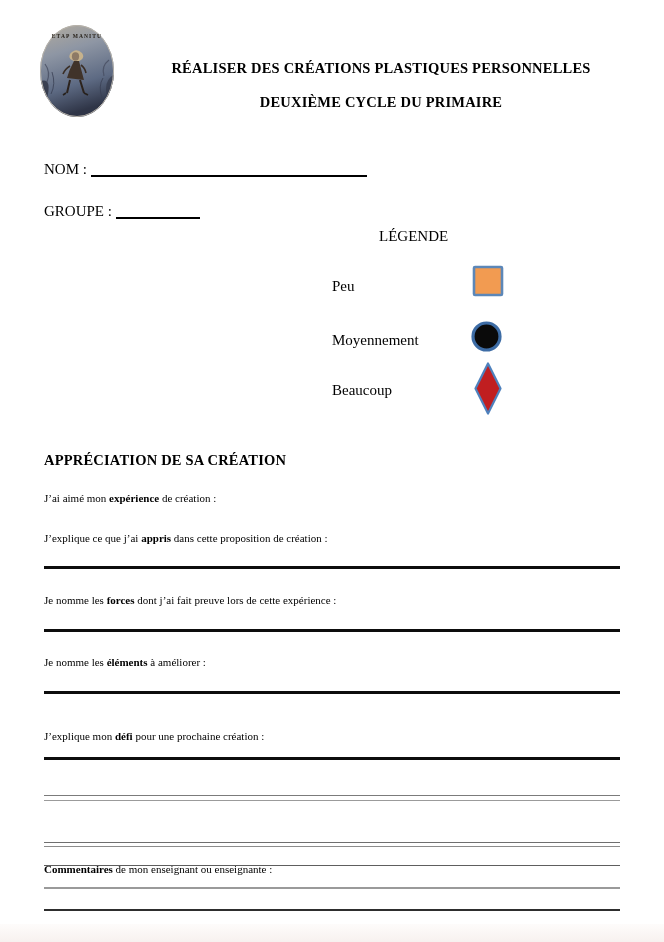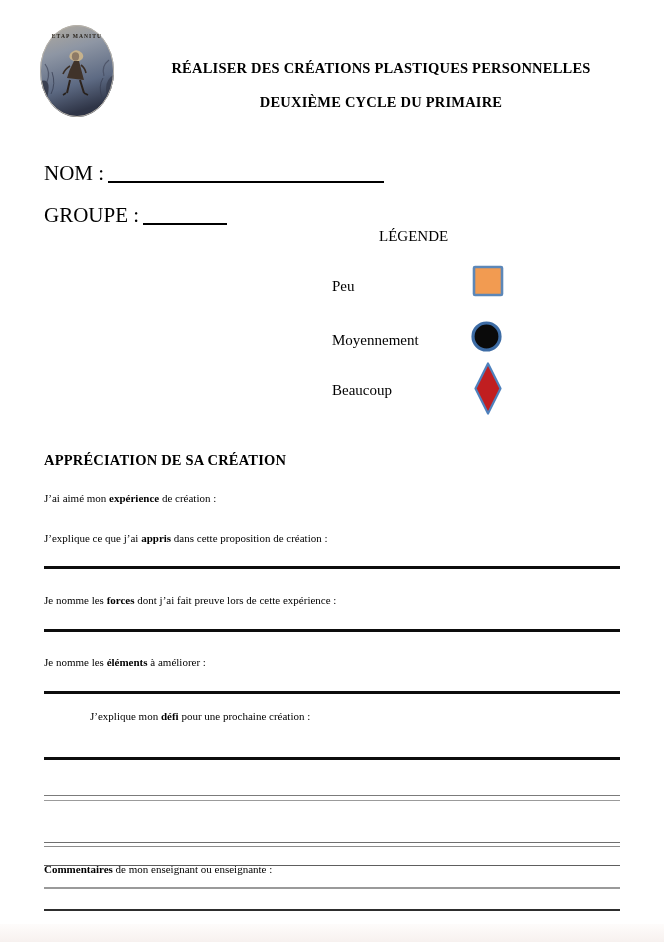--- a/index.html
+++ b/index.html
@@ -15,21 +15,21 @@
   
   .logo{position:absolute;left:39px;top:24px;width:76px;height:94px;}
 
   
   .header{position:absolute;left:118px;top:60px;width:526px;text-align:center;}
   .h1{font-size:14.5px;font-weight:bold;margin:0;letter-spacing:.2px;}
   .h2{font-size:14.5px;font-weight:bold;margin:17px 0 0 0;letter-spacing:.2px;}
   .h3{font-size:13.5px;font-weight:normal;margin:9px 0 0 0;letter-spacing:.2px;}
 
   
-  .field{position:absolute;left:44px;font-size:21px;white-space:nowrap;}
+  .field{position:absolute;left:44px;font-size:15px;white-space:nowrap;}
   .fill-line{display:inline-block;border-bottom:2px solid #000;height:14px;vertical-align:-3px;margin-left:4px;}
   .nom-line{width:276px;}
   .groupe-line{width:84px;}
 
   
   .legend-title{position:absolute;left:379px;top:228px;font-size:15px;}
   .legend-label{position:absolute;left:332px;font-size:15px;}
   .legend-shape{position:absolute;}
 
   
@@ -114,21 +114,21 @@
 
   <div class="q" style="top:532px;"><span>J’explique ce que j’ai </span><b>appris</b><span> dans cette proposition de création :</span></div>
   <div class="rule" style="top:566px;"></div>
 
   <div class="q" style="top:594px;"><span>Je nomme les </span><b>forces</b><span> dont j’ai fait preuve lors de cette expérience :</span></div>
   <div class="rule" style="top:629px;"></div>
 
   <div class="q" style="top:656px;"><span>Je nomme les </span><b>éléments</b><span> à améliorer :</span></div>
   <div class="rule" style="top:691px;"></div>
 
-  <div class="q" style="top:710px;margin-left:46px;"><span>J’explique mon </span><b>défi</b><span> pour une prochaine création :</span></div>
+  <div class="q" style="top:730px;"><span>J’explique mon </span><b>défi</b><span> pour une prochaine création :</span></div>
   <div class="rule" style="top:757px;"></div>
 
   <div class="double-rule" style="top:795px;"></div>
 
   <div class="q" style="top:823px;margin-top:40px;"><b>Commentaires</b><span> de mon enseignant ou enseignante :</span></div>
   <div class="double-rule" style="top:842px;height:3px;border-top-color:#6f6f6f;border-bottom-color:#8c8c8c;"></div>
   <div class="gray-rule-1" style="top:865px;"></div>
   <div class="gray-rule-2" style="top:887px;"></div>
   <div class="dark-rule" style="top:909px;"></div>
 

